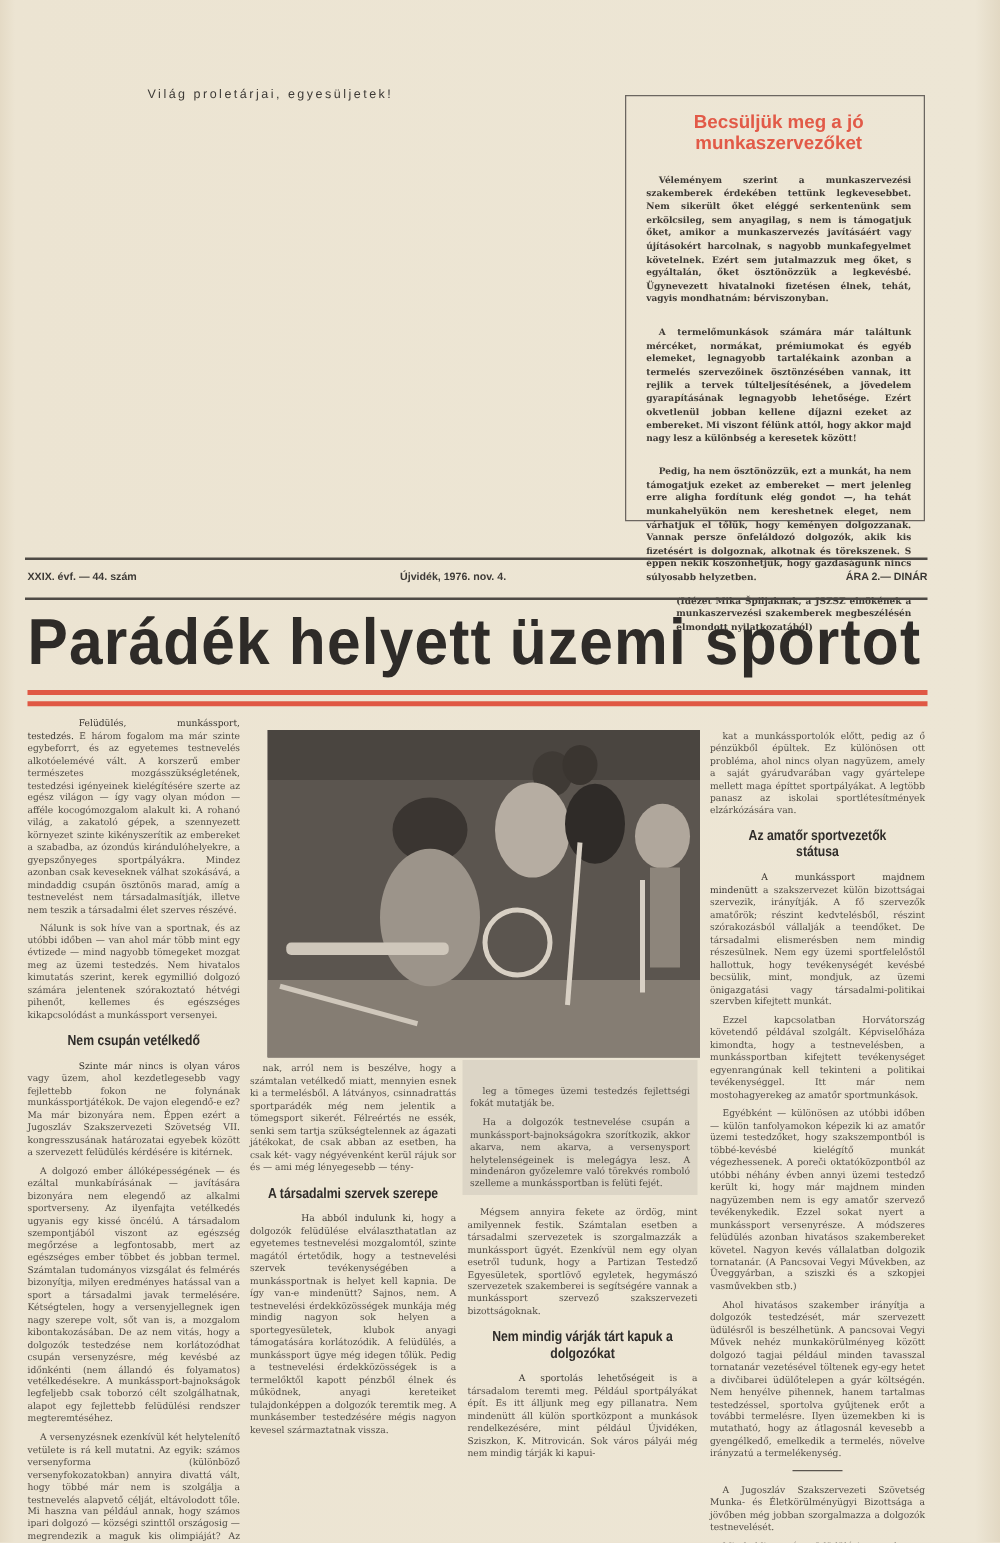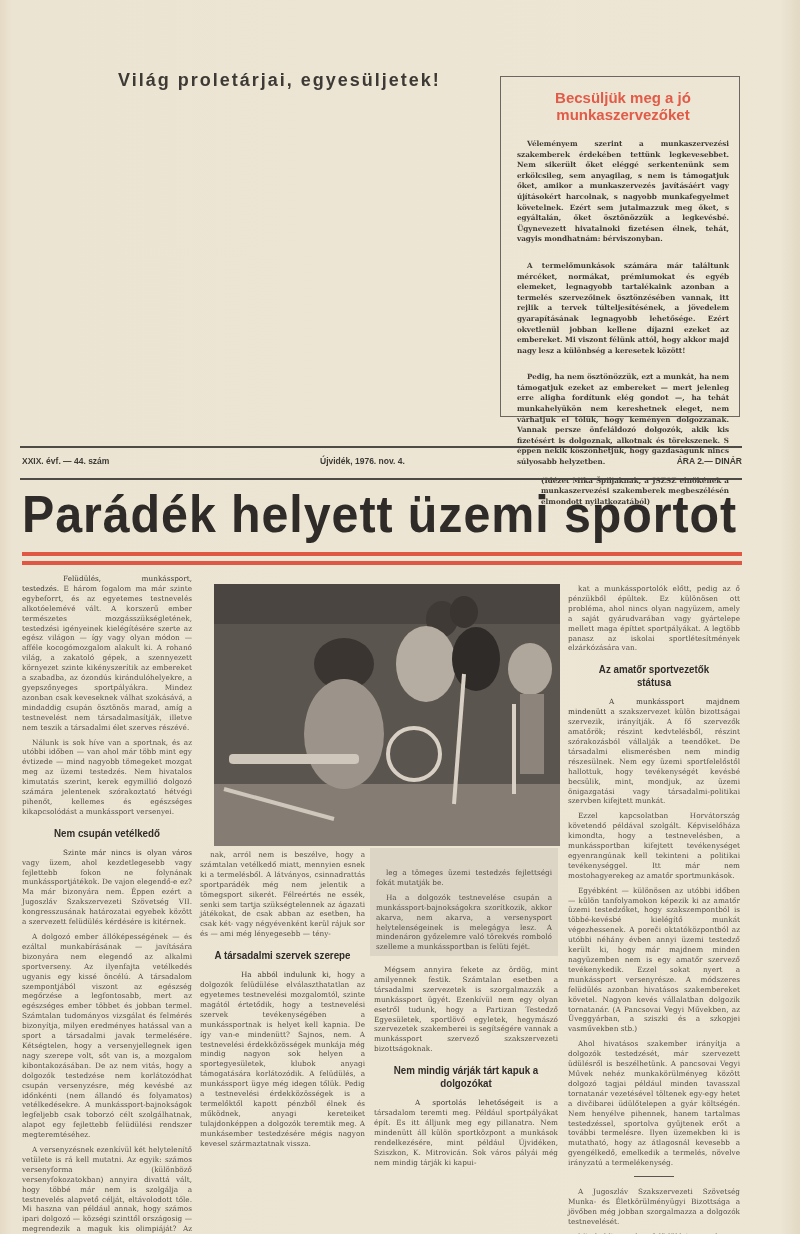--- a/index.html
+++ b/index.html
@@ -5,22 +5,22 @@
   html, body { margin:0; padding:0; }
   body {
     width:800px; height:1234px; overflow:hidden;
     background:#ece4d2;
     font-family:"DejaVu Serif", serif;
     color:#4a4640;
     position:relative;
   }
   .page { position:absolute; left:0; top:0; width:800px; height:1234px;
     background: linear-gradient(90deg,#e4dac5 0,#ece4d2 12px,#ede6d5 780px,#e2d8c3 800px); }
-  .motto { position:absolute; left:118px; top:70px; font-family:"Liberation Sans",sans-serif; font-weight:bold;
-    font-size:18px; letter-spacing:2px; color:#3d3a36; }
+  .motto { position:absolute; left:118px; top:70px; font-family:"Liberation Sans",sans-serif; font-weight:normal;
+    font-size:10px; letter-spacing:2px; color:#3d3a36; }
   .logo { position:absolute; left:22px; top:74px; width:470px; height:366px; }
   .logo svg { width:100%; height:100%; }
   .boxed { position:absolute; left:500px; top:76px; width:240px; height:341px; border:1.5px solid #6b6660; box-sizing:border-box; padding:10px 10px 6px 16px; }
   .boxed h2 { margin:2px 0 10px 0; text-align:center; color:#e25a48; font-family:"Liberation Sans",sans-serif;
     font-weight:bold; font-size:15px; line-height:17px; }
   .boxed p { margin:16px 0 5px 0; font-size:7.2px; line-height:10.6px; font-weight:bold; text-align:justify; text-indent:10px; color:#3e3a35; }
   .boxed p.quote { margin-left:24px; text-indent:0; margin-top:8px; }
   .rule { position:absolute; left:20px; width:722px; height:2px; background:#4e4a45; }
   .infoline { position:absolute; top:456px; left:22px; width:720px; font-family:"Liberation Sans",sans-serif;
     font-weight:bold; font-size:8.5px; color:#3d3a36; }

